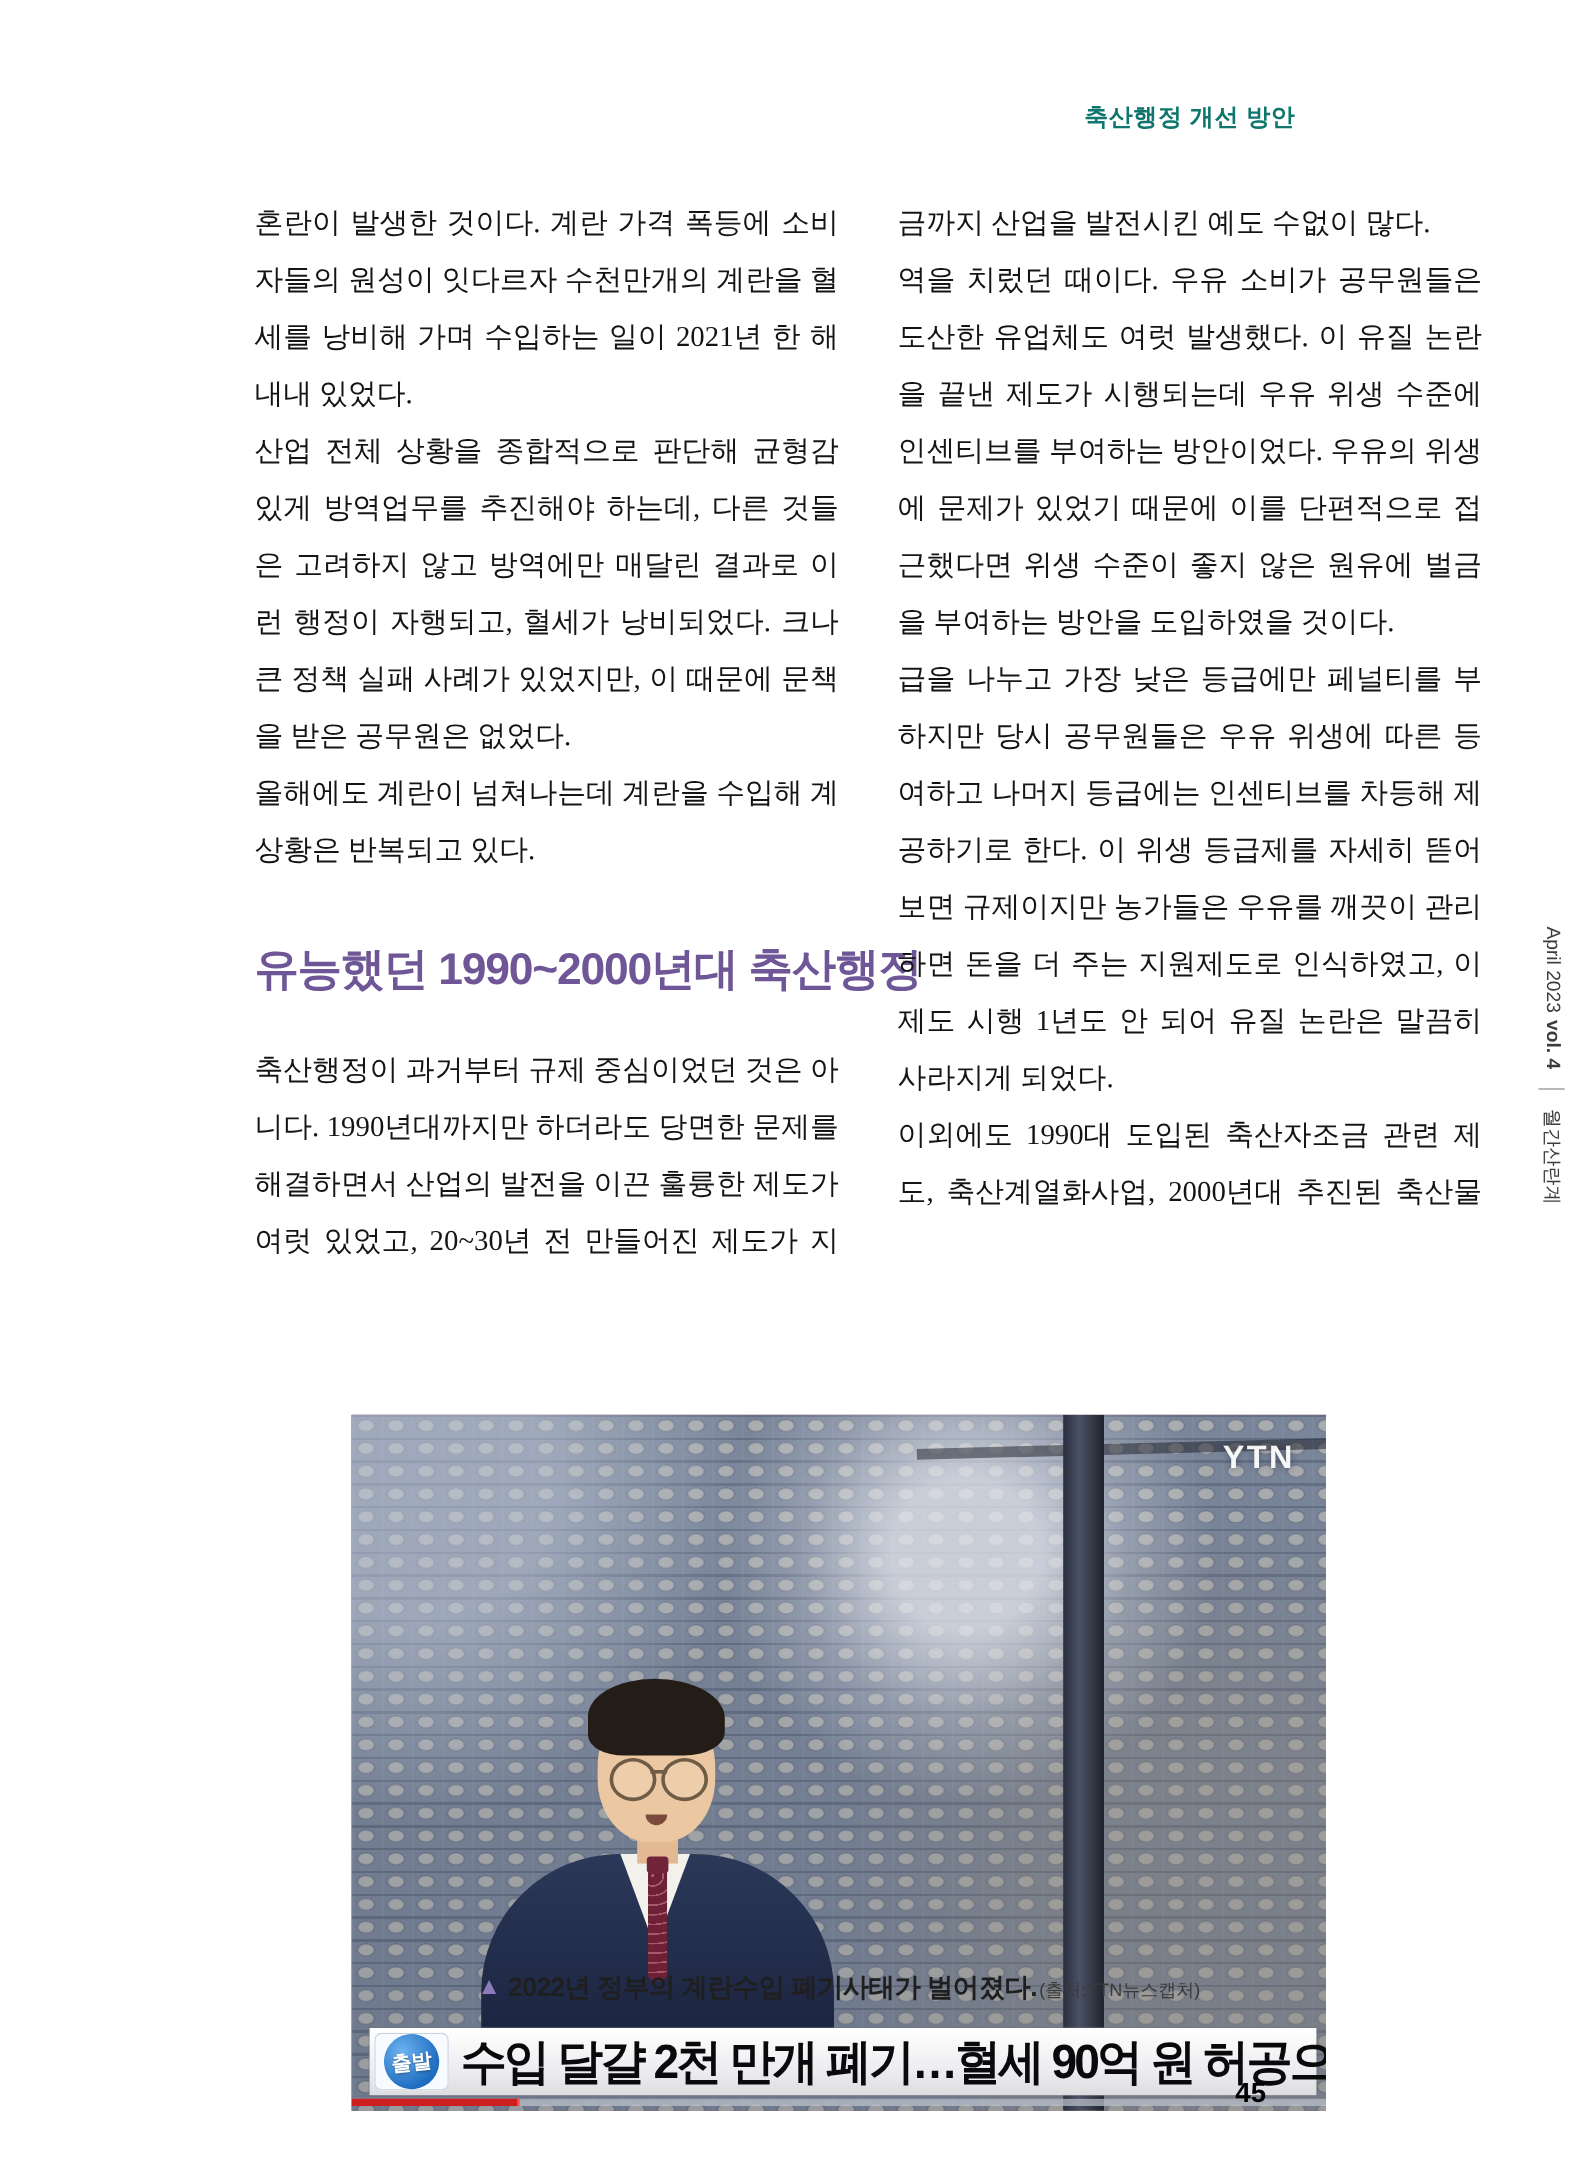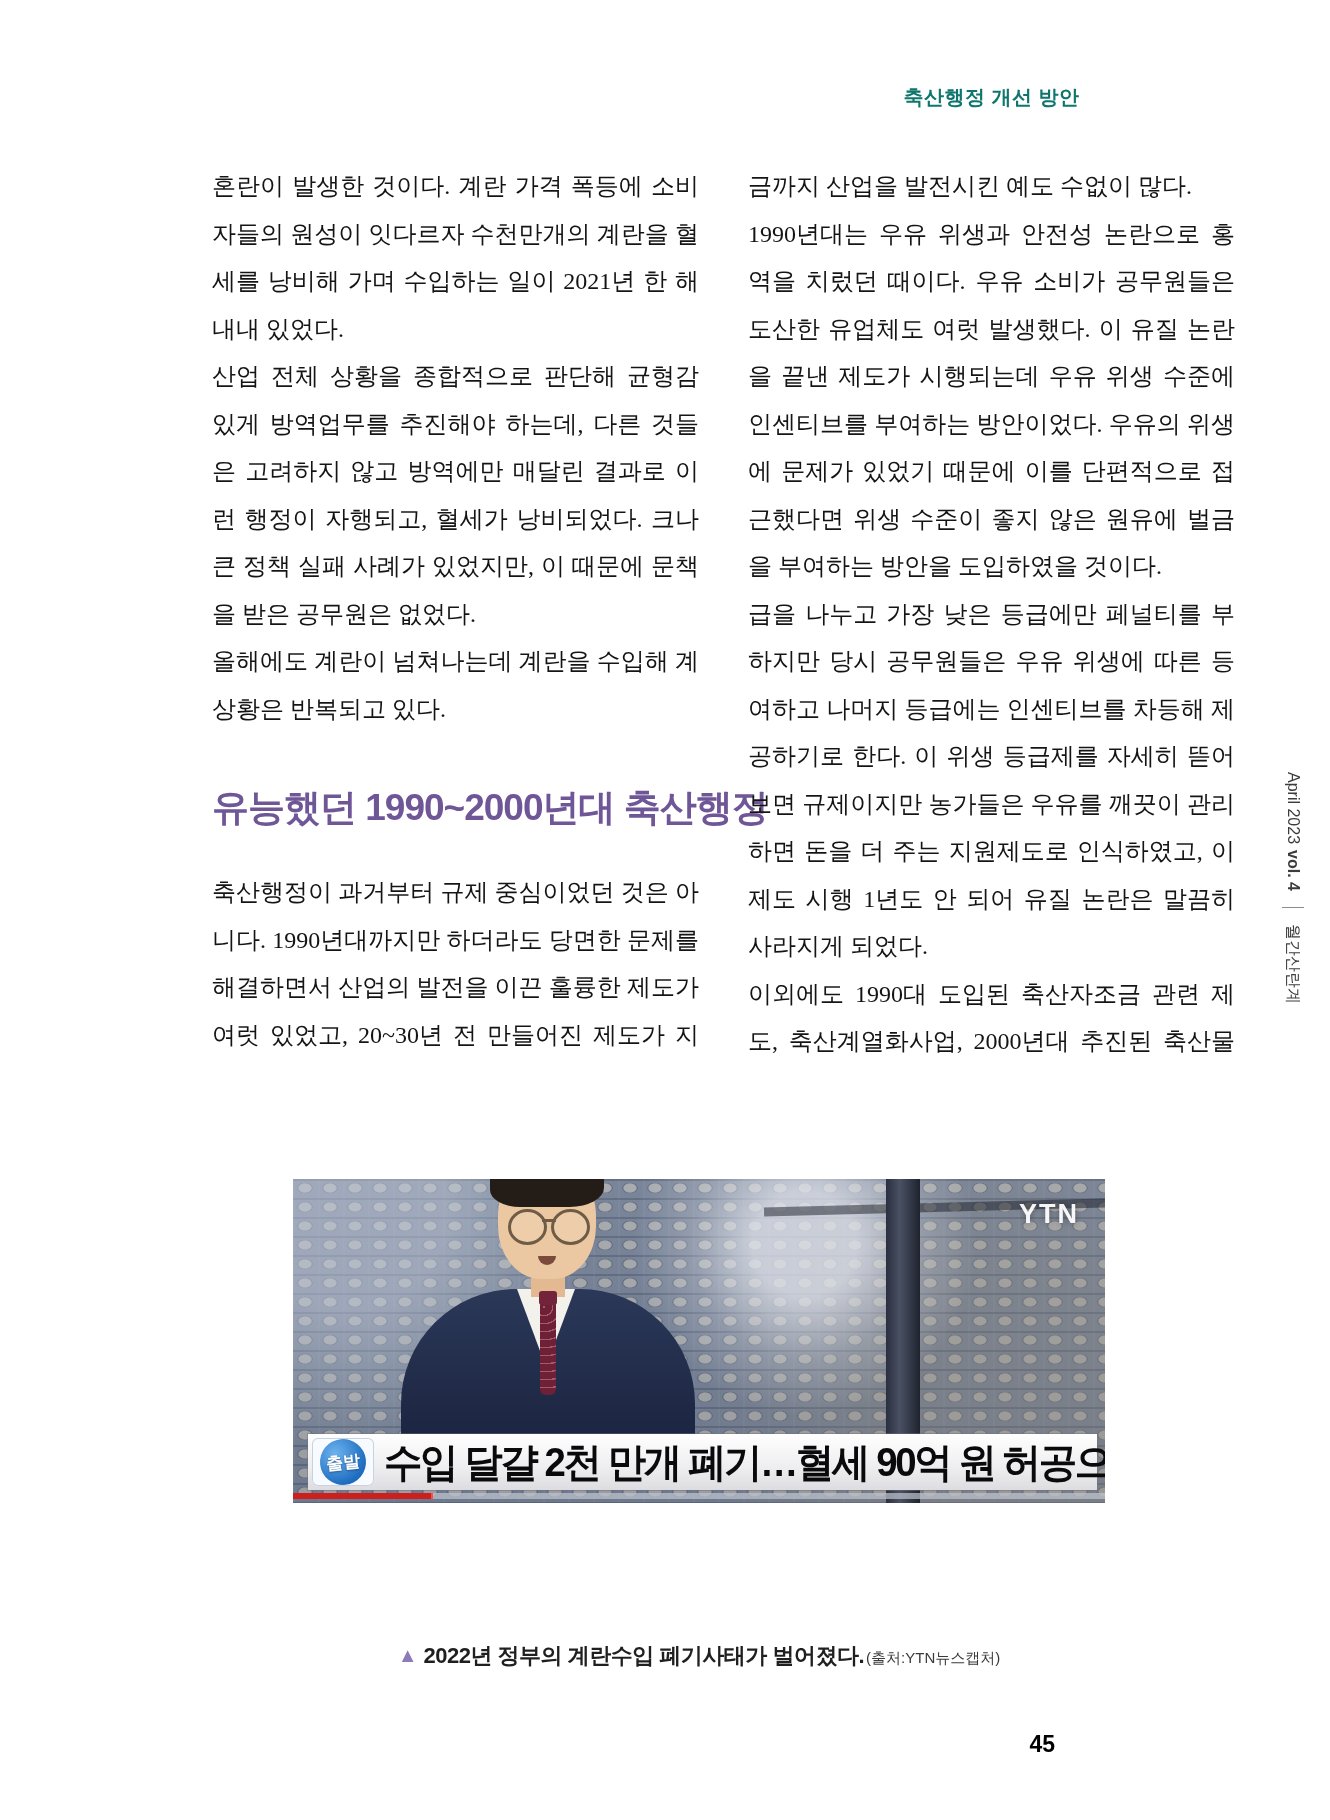--- a/index.html
+++ b/index.html
@@ -33,21 +33,21 @@
   .side-rot{
     width:250px;height:20px;transform:rotate(90deg) translateY(-20px);
     transform-origin:top left;display:flex;align-items:center;
     font-family:"Liberation Sans","DejaVu Sans",sans-serif;
     font-size:16px;color:#3c3c3c;white-space:nowrap;
   }
   .side-rot .vol{font-weight:700;margin-left:6px;}
   .side-div{display:inline-block;width:1px;height:22px;background:#8c8c8c;margin:0 16px;}
   
   .news{
-    position:absolute;left:293px;top:1179px;width:812px;height:324px;
+    position:absolute;left:293px;top:1179px;width:812px;height:580px;
     overflow:hidden;background:#7f1d1d;
   }
   .eggs{
     position:absolute;inset:0;background-color:#99a1ac;
     background-image:
       radial-gradient(ellipse 10px 7px at 12px 9px, #e4decd 0 58%, rgba(92,97,108,.55) 74%, transparent 80%),
       repeating-linear-gradient(180deg, rgba(66,72,86,.38) 0 2px, transparent 2px 19px),
       repeating-linear-gradient(90deg, rgba(255,255,255,.07) 0 2px, transparent 2px 25px);
     background-size:25px 19px,auto,auto;
   }
@@ -148,21 +148,20 @@
         <div class="bodyline">축산행정이 과거부터 규제 중심이었던 것은 아</div>
         <div class="bodyline">니다. 1990년대까지만 하더라도 당면한 문제를</div>
         <div class="bodyline">해결하면서 산업의 발전을 이끈 훌륭한 제도가</div>
         <div class="bodyline">여럿 있었고, 20~30년 전 만들어진 제도가 지</div>
       </div>
   </div>
 
   <div class="col col-right">
     <div>
         <div class="bodyline end">금까지 산업을 발전시킨 예도 수없이 많다.</div>
-        <div class="bodyline">1990년대는 우유 위생과 안전성 논란으로 홍</div>
         <div class="bodyline">역을 치렀던 때이다. 우유 소비가 공무원들은</div>
         <div class="bodyline">도산한 유업체도 여럿 발생했다. 이 유질 논란</div>
         <div class="bodyline">을 끝낸 제도가 시행되는데 우유 위생 수준에</div>
         <div class="bodyline">인센티브를 부여하는 방안이었다. 우유의 위생</div>
         <div class="bodyline">에 문제가 있었기 때문에 이를 단편적으로 접</div>
         <div class="bodyline">근했다면 위생 수준이 좋지 않은 원유에 벌금</div>
         <div class="bodyline end">을 부여하는 방안을 도입하였을 것이다.</div>
         <div class="bodyline">급을 나누고 가장 낮은 등급에만 페널티를 부</div>
         <div class="bodyline">하지만 당시 공무원들은 우유 위생에 따른 등</div>
         <div class="bodyline">여하고 나머지 등급에는 인센티브를 차등해 제</div>

